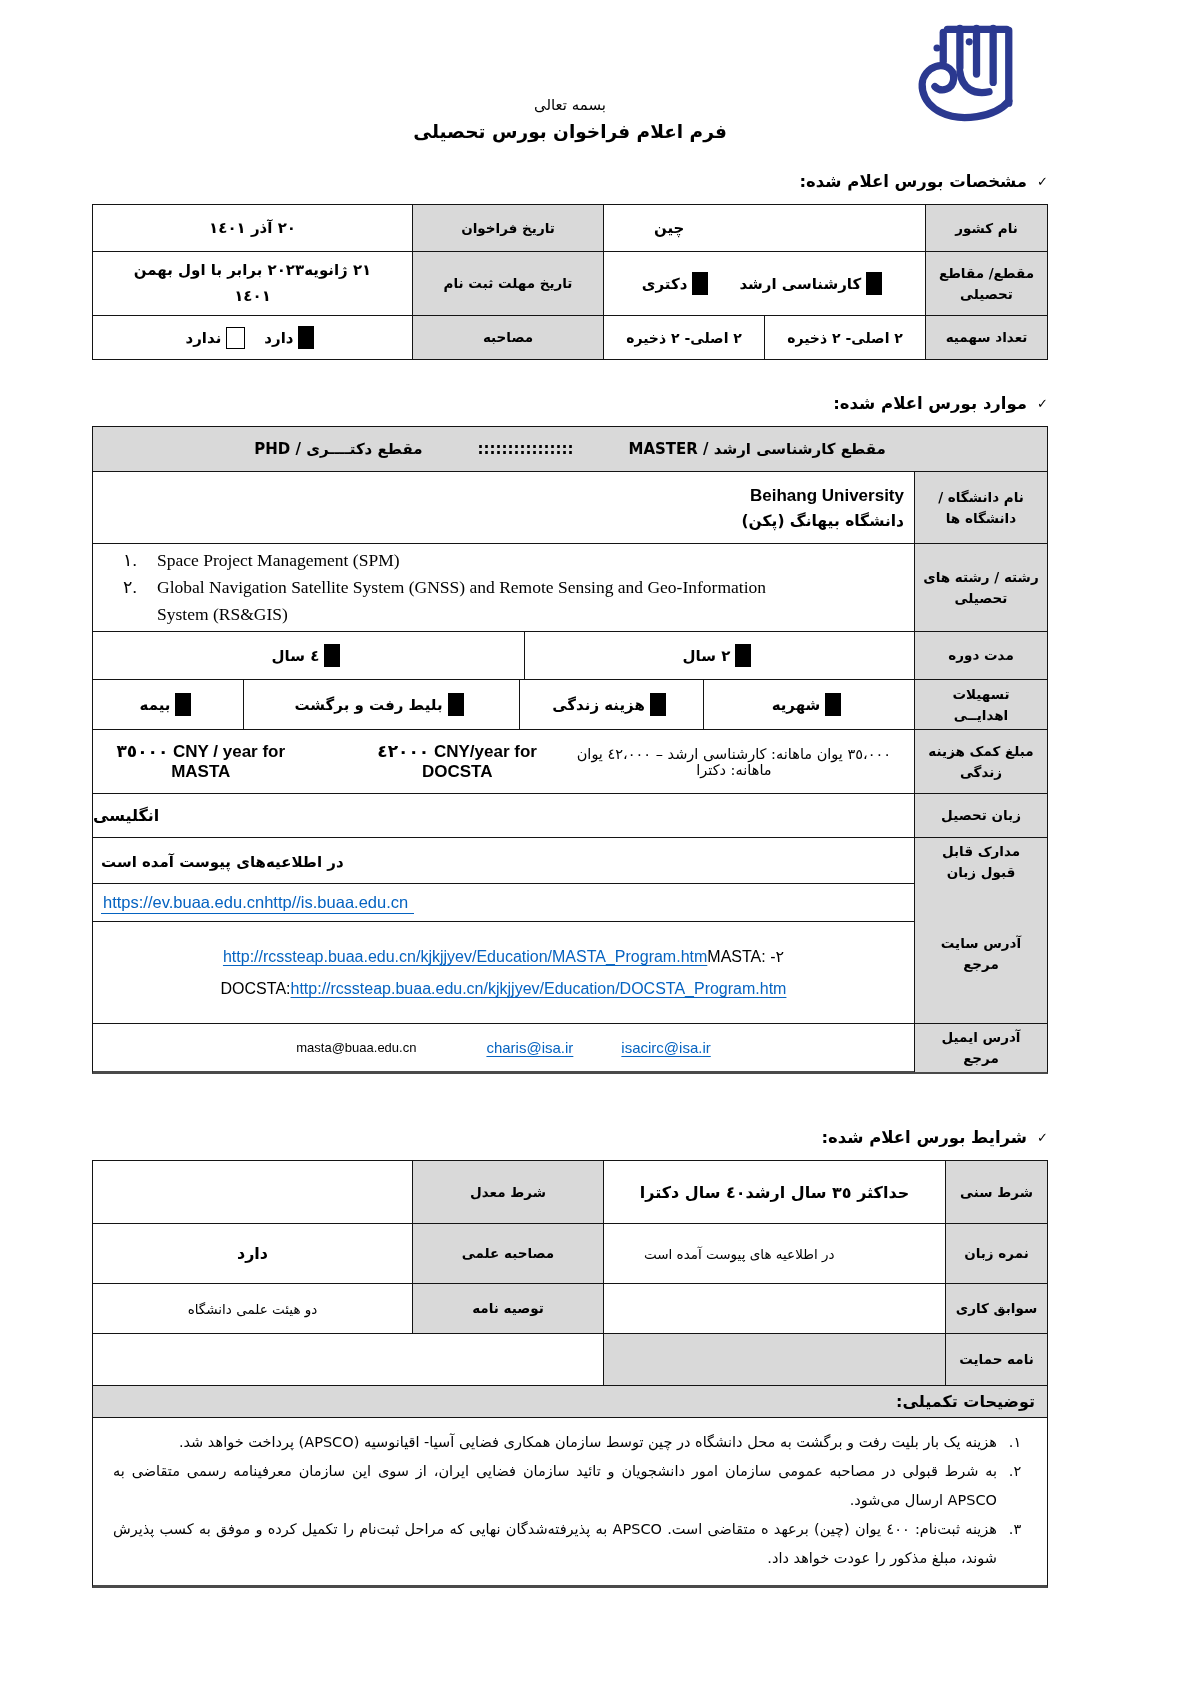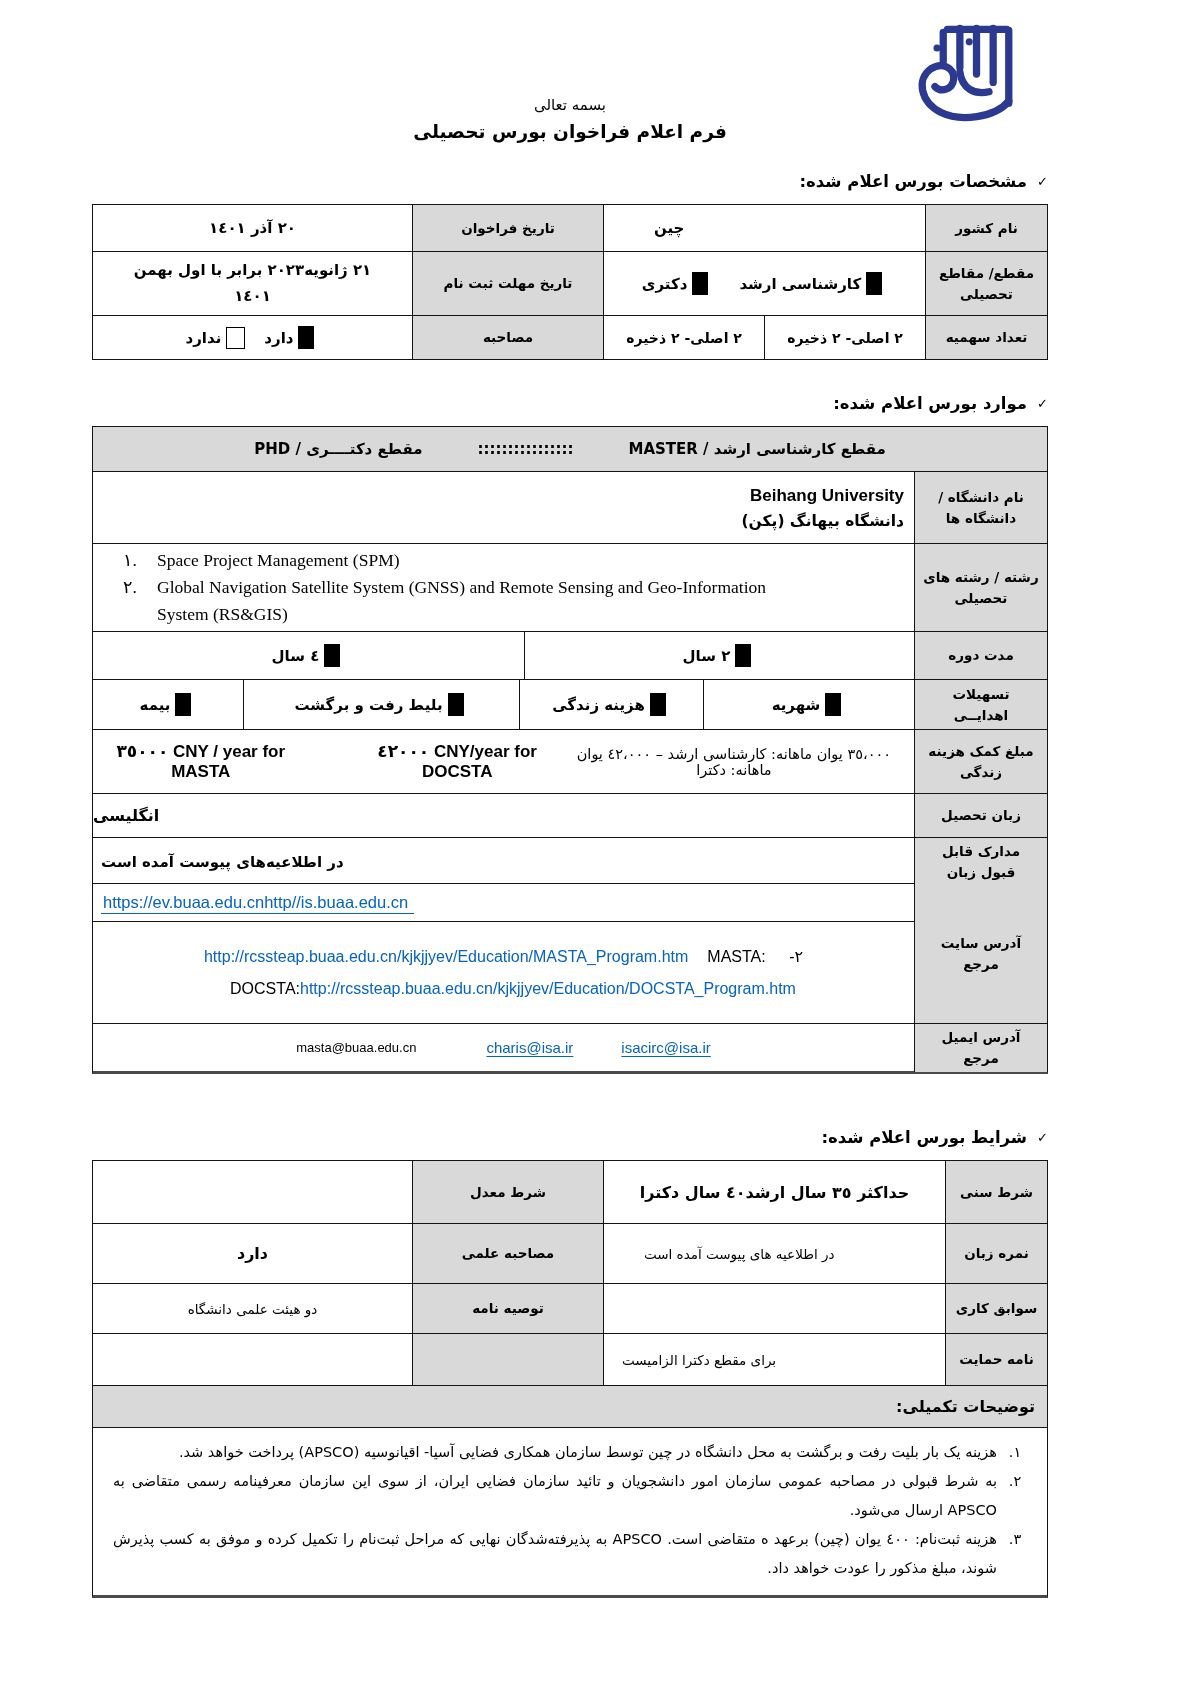--- a/index.html
+++ b/index.html
@@ -73,34 +73,34 @@
   .lang-cell{ justify-content:flex-end; padding-left:0; padding-right:10px; font-weight:bold; font-size:16px; }
   .docs-cell{ justify-content:flex-end; padding-right:25px; font-weight:bold; font-size:15px; }
 
   .web-cell{ flex-direction:column; align-items:stretch; justify-content:flex-start; padding:0; }
   .web-sub1{ height:38px; border-bottom:1.25px solid #141414; display:flex; align-items:center;
              direction:ltr; padding-left:8px; }
   .ulinks{ display:inline-flex; border-bottom:1.7px solid #0563c1; padding:2px 6px 1px 2px; }
   .weburl{ color:#0563c1; font-family:"Liberation Sans","DejaVu Sans",sans-serif; font-size:16.5px; }
   .web-sub2{ flex:1; display:flex; flex-direction:column; justify-content:center; gap:14px; }
   .site-line{ text-align:center; font-size:16px; font-family:"Liberation Sans","DejaVu Sans",sans-serif; }
-  .site-line .black{ color:#000;margin-left:19px; }
-  .site-line a, .blue-u{ color:#0563c1; text-underline-offset:3px; }
+  .site-line .black{ color:#000; }
+  .site-line a, .blue-u{ color:#0563c1; text-decoration:underline; text-underline-offset:3px; }
   .docsta-line{ direction:ltr; }
 
   .email-cell{ gap:48px; direction:rtl; }
   .email-link{ color:#0563c1; text-decoration:underline; text-underline-offset:3px;
                font-family:"Liberation Sans","DejaVu Sans",sans-serif; font-size:15px; direction:ltr; }
   .email-plain{ color:#000; font-family:"Liberation Sans","DejaVu Sans",sans-serif; font-size:13px;
                 direction:ltr; margin-right:22px; }
 
   
   .t3 .row{ grid-template-columns:102px 342px 191px 1fr; }
   .t3 .r1{ height:62px; } .t3 .r2{ height:60px; } .t3 .r3{ height:50px; } .t3 .r4{ height:52px; }
-  .t3 .rnh{ grid-template-columns:1fr; height:42px; }
+  .t3 .rnh{ grid-template-columns:1fr; height:32px; }
   .t3 .rnotes{ grid-template-columns:1fr; }
   .notes-head{ background:#d9d9d9; justify-content:flex-start; padding-right:12px;
                font-weight:bold; font-size:16px; }
   .notes-cell{ flex-direction:column; align-items:stretch; justify-content:flex-start;
                padding:10px 14px 12px 20px; }
   .note{ display:grid; grid-template-columns:36px 1fr; direction:rtl; font-size:14.5px;
          line-height:2.0; }
   .note .nnum{ text-align:center; }
   .note .ntxt{ text-align:justify; }
   .small-val{ font-size:13.5px; }
@@ -304,21 +304,20 @@
         <div class="cell bold" style="font-size:16px">دارد</div>
       </div>
       <div class="row r3">
         <div class="cell lab">سوابق کاری</div>
         <div class="cell"></div>
         <div class="cell lab">توصیه نامه</div>
         <div class="cell small-val">دو هیئت علمی دانشگاه</div>
       </div>
       <div class="row r4">
         <div class="cell lab">نامه حمایت</div>
-        <div class="cell small-val jend" style="padding-left:18px">برای مقطع دکترا الزامیست</div>
         <div class="cell lab"></div>
         <div class="cell"></div>
       </div>
       <div class="row rnh">
         <div class="cell notes-head">توضیحات تکمیلی:</div>
       </div>
       <div class="row rnotes">
         <div class="cell notes-cell">
           <div class="note">
             <span class="nnum">١.</span>

